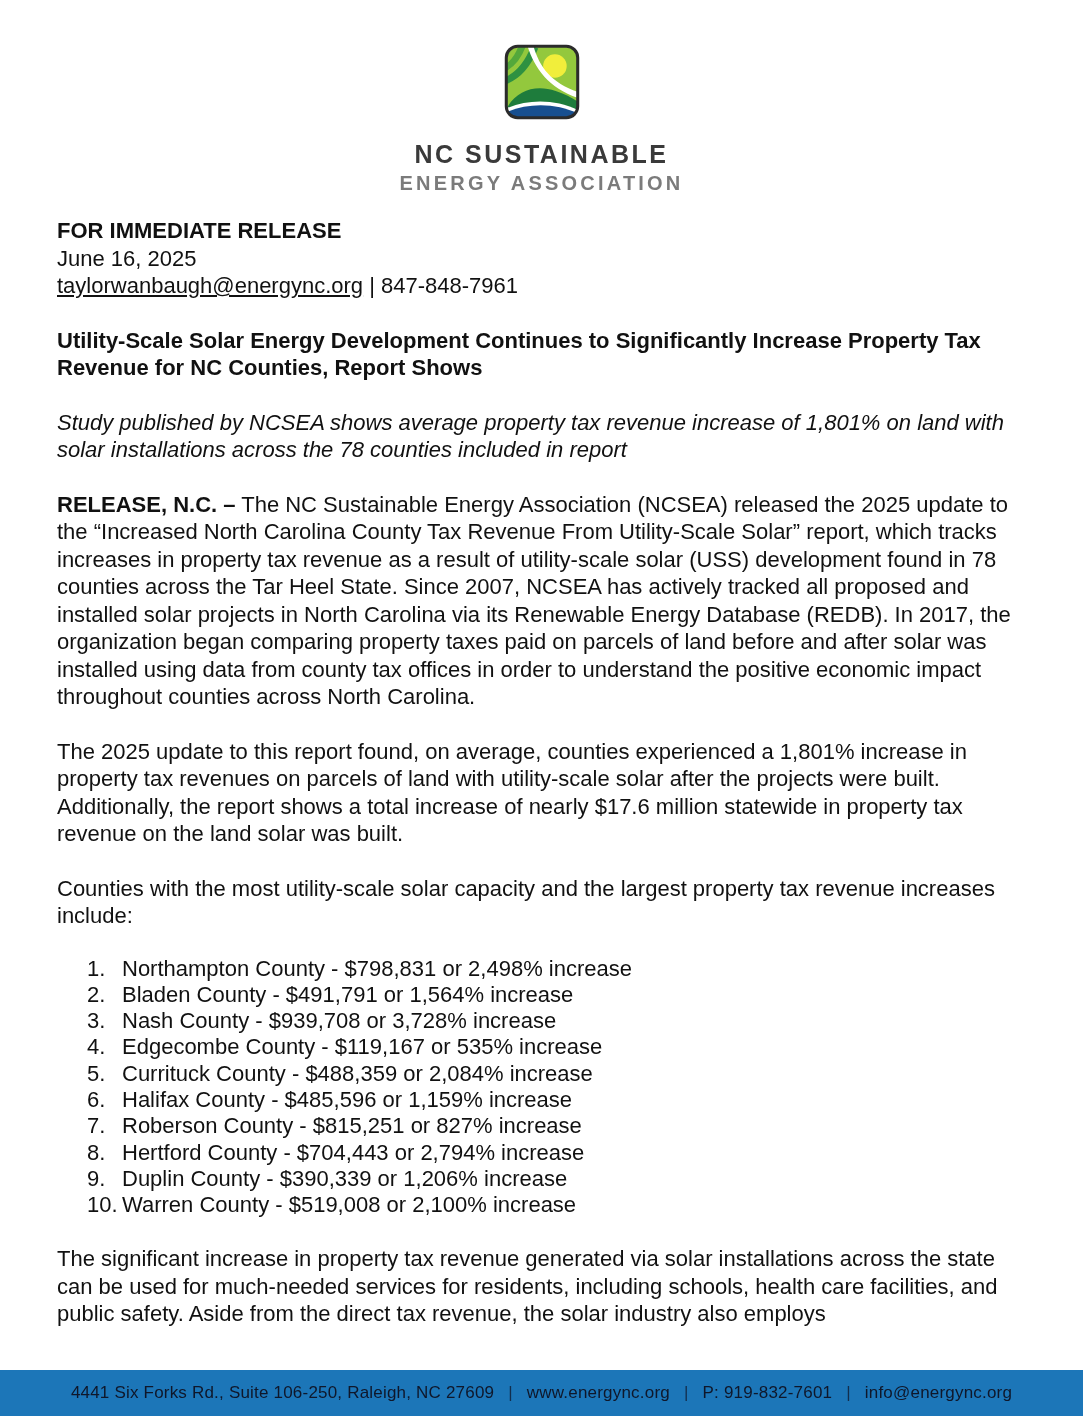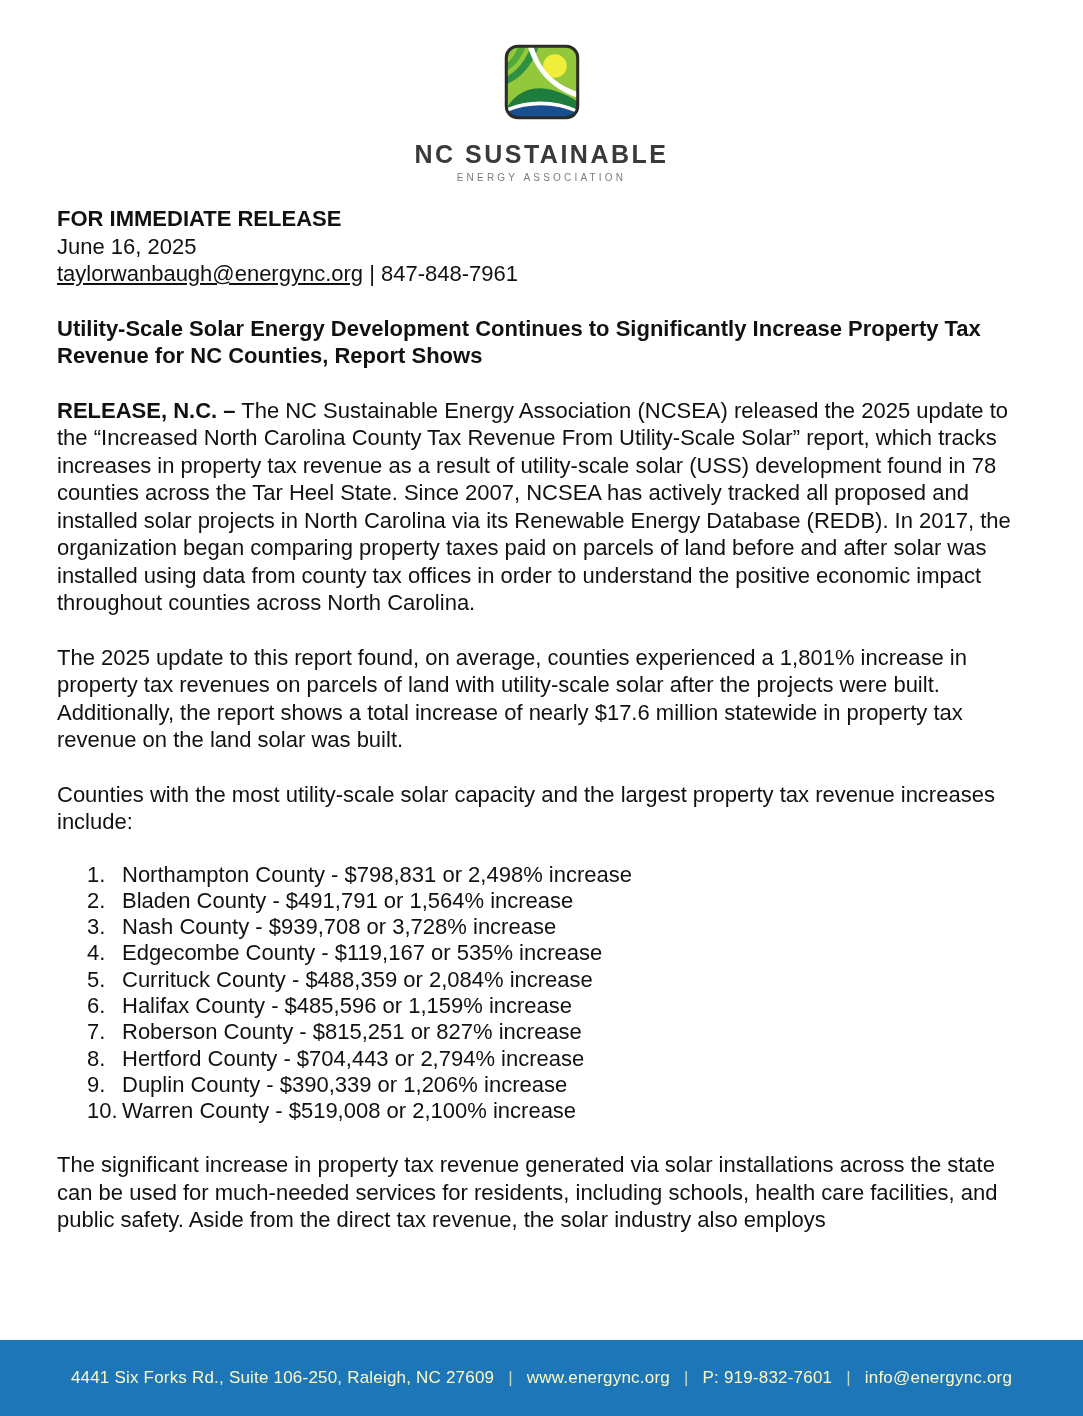--- a/index.html
+++ b/index.html
@@ -19,22 +19,22 @@
   .logo-mark { width: 76px; height: 76px; display: inline-block; }
   .brand-line1 {
     margin-top: 16px;
     font-size: 25px;
     font-weight: 700;
     letter-spacing: 2.5px;
     color: #3a3a3a;
   }
   .brand-line2 {
     margin-top: 3px;
-    font-size: 10px;
-    font-weight: 400;
+    font-size: 20px;
+    font-weight: 700;
     letter-spacing: 3.2px;
     color: #7b7b7b;
   }
 
   
   .content {
     padding: 0 57px;
     font-size: 22px;
     line-height: 27.5px;
   }
@@ -57,26 +57,26 @@
   }
   ol.county-list li { display: flex; }
   .li-num { width: 35px; flex: 0 0 35px; }
   .li-text { flex: 1; }
 
   
   .footer-bar {
     position: absolute;
     left: 0; bottom: 0;
     width: 100%;
-    height: 76px;
+    height: 46px;
     background: #1c76b8;
     display: flex;
     align-items: center;
     justify-content: center;
-    color: #fef9c3;
+    color: #0f172a;
     font-size: 17px;
     letter-spacing: 0.2px;
   }
   .footer-sep { margin: 0 14px; opacity: 0.75; font-weight: 300; }
 </style>
 </head>
 <body>
 
 <div class="page">
 
@@ -112,20 +112,21 @@
     <div class="release-date">June 16, 2025</div>
 
     <div>
       <a class="email-link">taylorwanbaugh@energync.org</a>
       <span>|</span>
       <span>847-848-7961</span>
     </div>
 
     <div class="headline">Utility-Scale Solar Energy Development Continues to Significantly Increase Property Tax Revenue for NC Counties, Report Shows</div>
 
+    <div class="subheadline">Study published by NCSEA shows average property tax revenue increase of 1,801% on land with solar installations across the 78 counties included in report</div>
 
     <div class="para">
       <span class="bold">RELEASE, N.C. –</span>
       <span>The NC Sustainable Energy Association (NCSEA) released the 2025 update to the “Increased North Carolina County Tax Revenue From Utility-Scale Solar” report, which tracks increases in property tax revenue as a result of utility-scale solar (USS) development found in 78 counties across the Tar Heel State. Since 2007, NCSEA has actively tracked all proposed and installed solar projects in North Carolina via its Renewable Energy Database (REDB). In 2017, the organization began comparing property taxes paid on parcels of land before and after solar was installed using data from county tax offices in order to understand the positive economic impact throughout counties across North Carolina.</span>
     </div>
 
     <div class="para">The 2025 update to this report found, on average, counties experienced a 1,801% increase in property tax revenues on parcels of land with utility-scale solar after the projects were built. Additionally, the report shows a total increase of nearly $17.6 million statewide in property tax revenue on the land solar was built.</div>
 
     <div class="para">Counties with the most utility-scale solar capacity and the largest property tax revenue increases include:</div>
 

